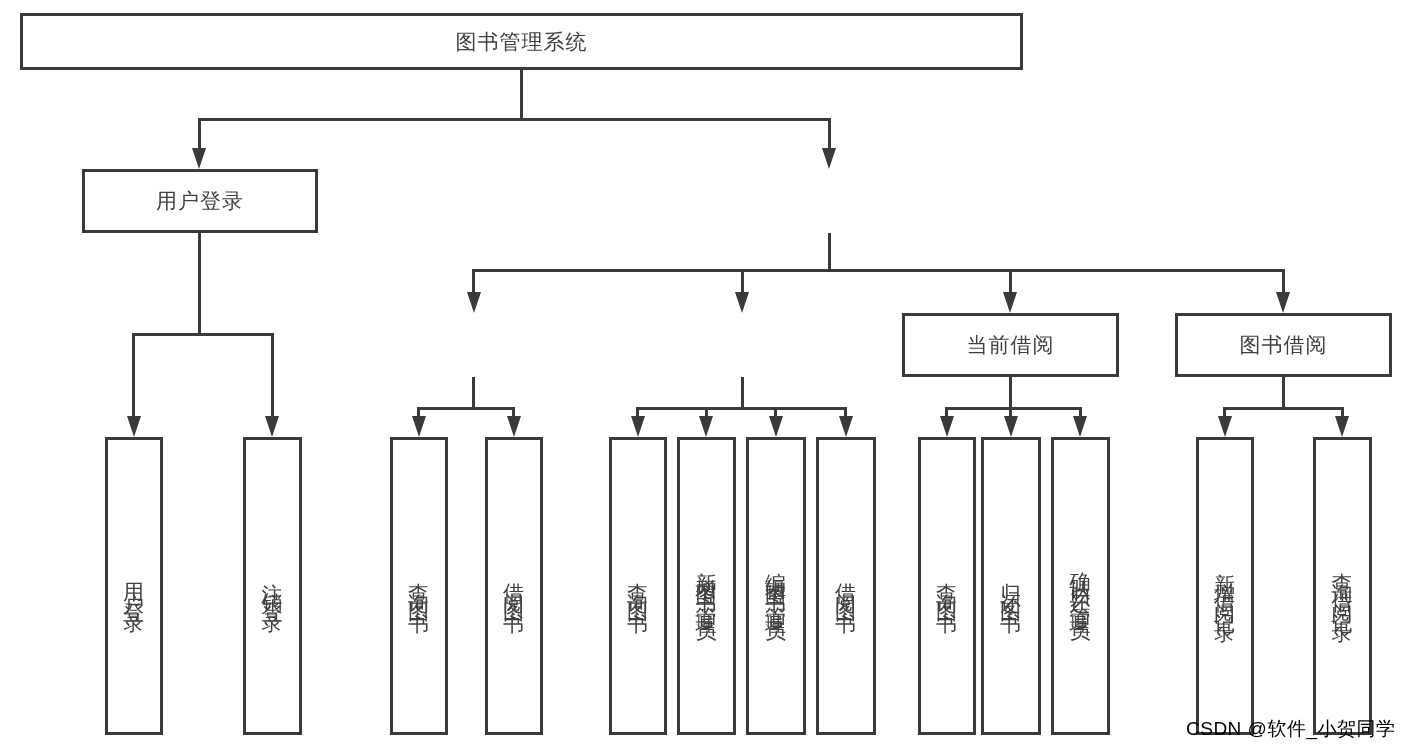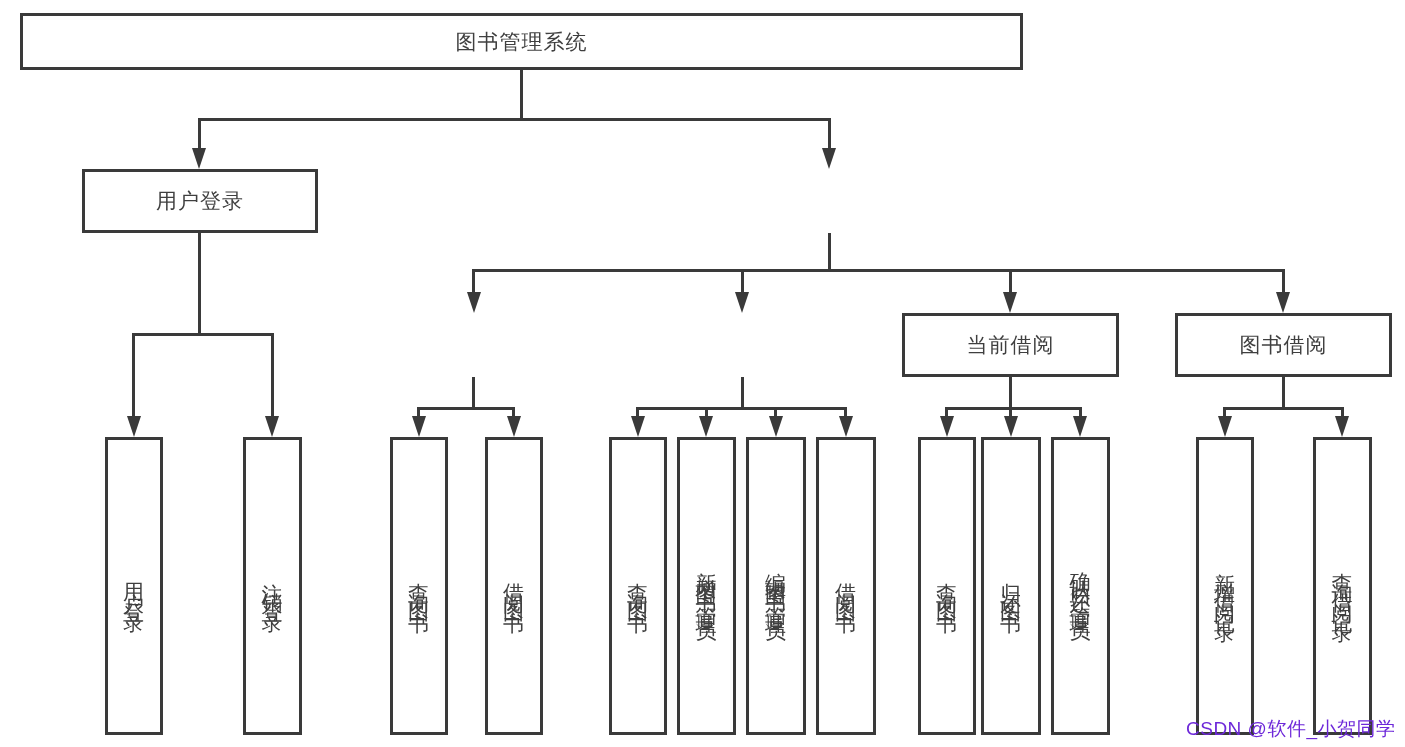--- a/index.html
+++ b/index.html
@@ -43,21 +43,21 @@
   .arrow{
     position:absolute;width:0;height:0;
     border-left:7px solid transparent;
     border-right:7px solid transparent;
     border-top:21px solid #3a3a3a;
   }
   .watermark{
     position:absolute;
     left:1186px;top:716px;
     font-size:19px;
-    color:#6d28d9;
+    color:#000000;
     letter-spacing:0.5px;
     white-space:nowrap;
   }
 </style>
 </head>
 <body>
 
 <div id="stage">
 
   <div class="node" style="left:20px;top:13px;width:1003px;height:57px;">

